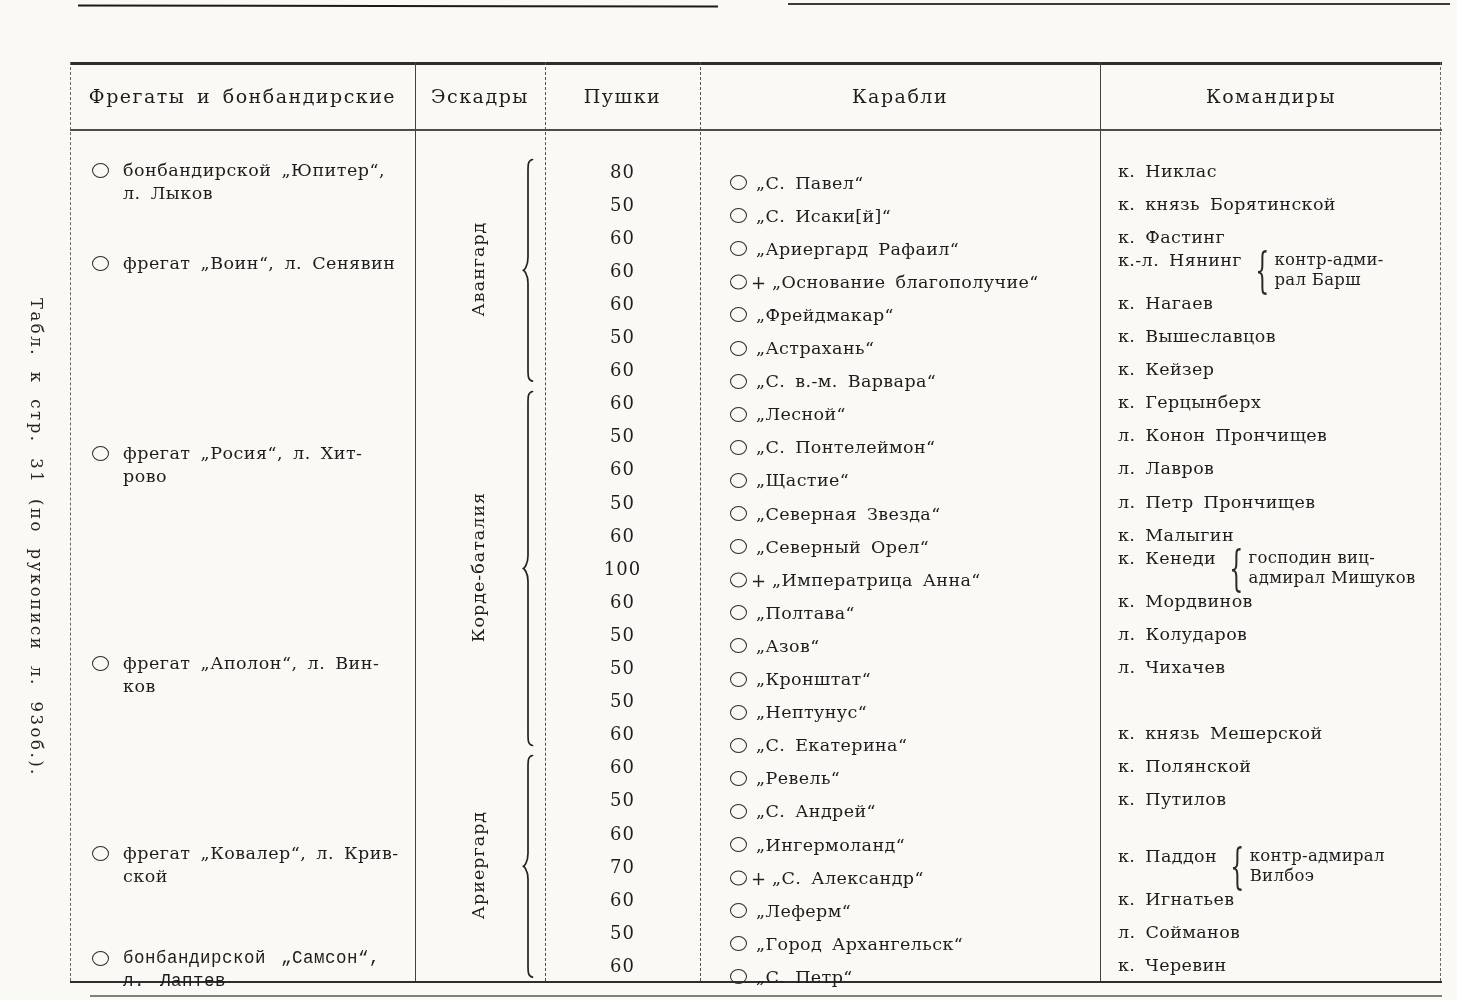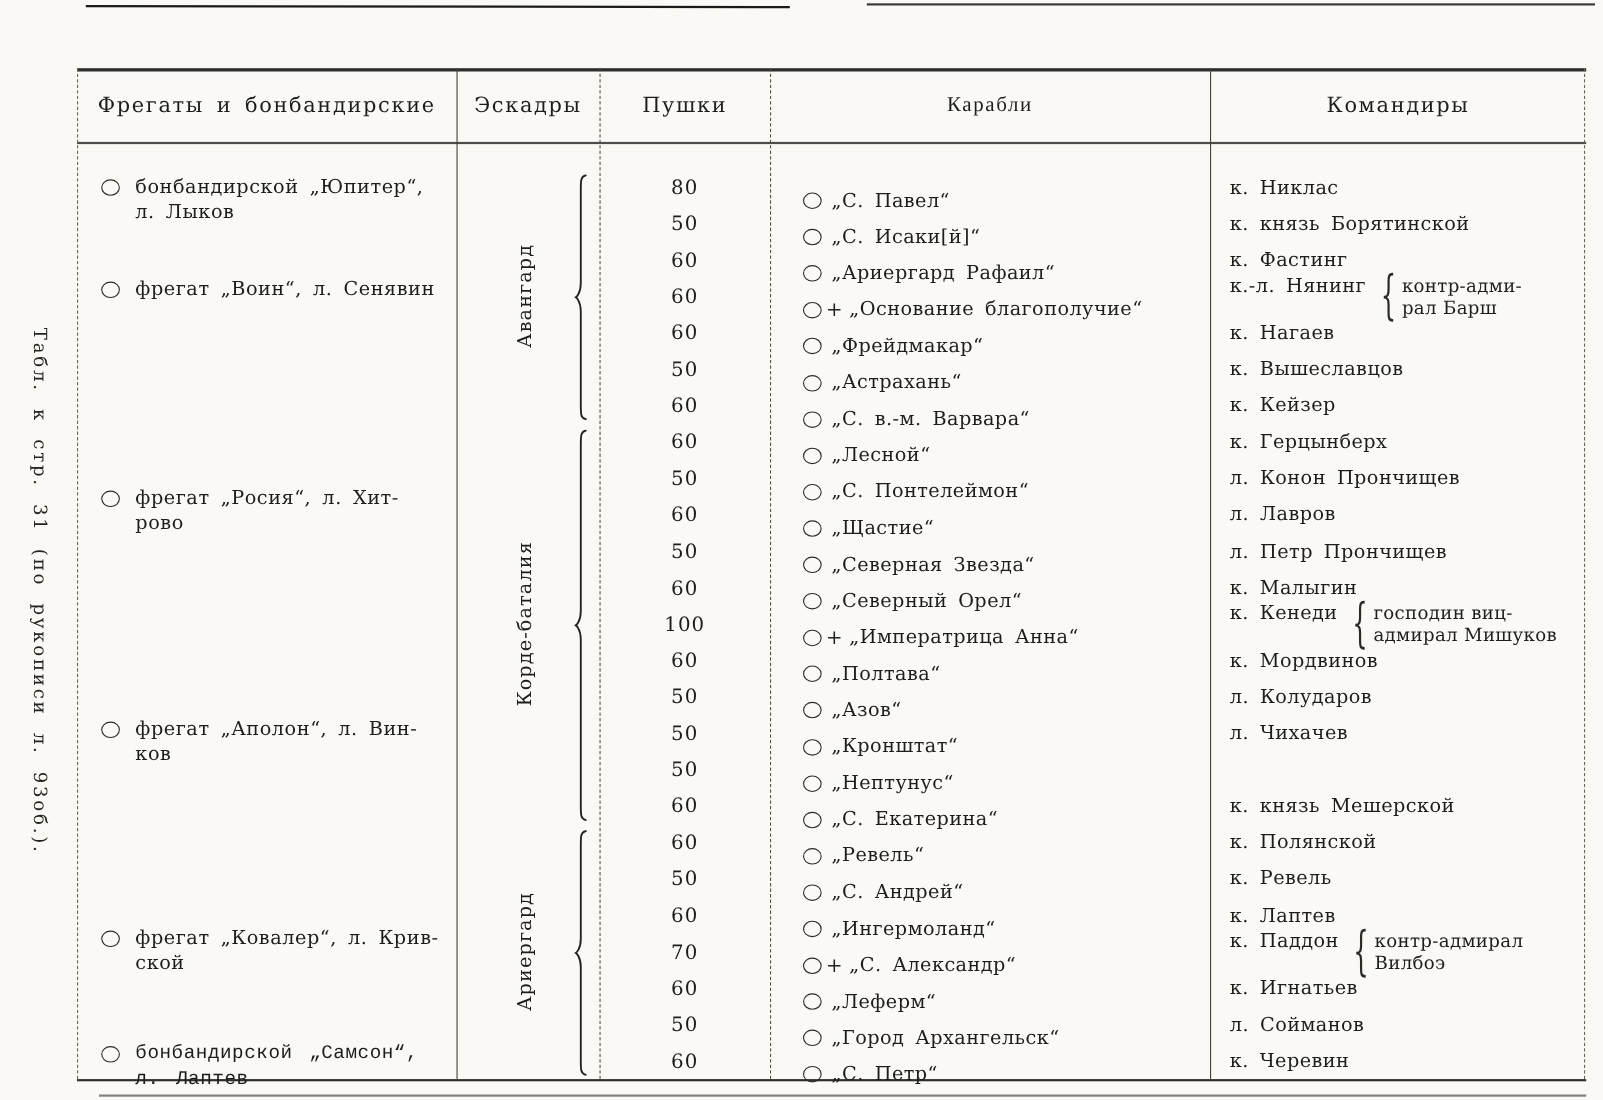--- a/index.html
+++ b/index.html
@@ -65,21 +65,21 @@
   <div class="vline" style="left:345px;height:919px;border-left:1.5px solid #45423c;"></div>
   <div class="vline" style="left:475px;height:919px;border-left:1.5px dashed #56524a;"></div>
   <div class="vline" style="left:630px;height:919px;border-left:1.5px dashed #56524a;"></div>
   <div class="vline" style="left:1030px;height:919px;border-left:1.5px solid #45423c;"></div>
   <div class="vline" style="left:1370px;height:919px;border-left:1.5px dashed #6b6760;"></div>
 
   <div class="header-row">
     <div class="hcell" style="left:0;width:345px;text-align:right;">Фрегаты и бонбандирские</div>
     <div class="hcell" style="left:345px;width:130px;">Эскадры</div>
     <div class="hcell" style="left:475px;width:155px;">Пушки</div>
-    <div class="hcell" style="left:630px;width:400px;font-family:Liberation Serif, serif;">Карабли</div>
+    <div class="hcell" style="left:630px;width:400px;">Карабли</div>
     <div class="hcell" style="left:1030px;width:342px;">Командиры</div>
   </div>
 
   <div id="table-body"><div class="row" style="top: 92px;">
     <div class="cell guns">80</div>
     <div class="cell ship">
       <span class="circ"></span>
 
       <span class="ship-name">„С. Павел“</span>
     </div>
@@ -294,33 +294,29 @@
 
     </div>
   </div><div class="row" style="top: 720.9px;">
     <div class="cell guns">50</div>
     <div class="cell ship">
       <span class="circ"></span>
 
       <span class="ship-name">„С. Андрей“</span>
     </div>
     <div class="cell cmdr">
-      <span class="cmdr-name">к. Ревель</span>
+      <span class="cmdr-name">к. Путилов</span>
 
     </div>
   </div><div class="row" style="top: 754px;">
     <div class="cell guns">60</div>
     <div class="cell ship">
       <span class="circ"></span>
 
       <span class="ship-name">„Ингермоланд“</span>
-    </div>
-    <div class="cell cmdr">
-      <span class="cmdr-name">к. Лаптев</span>
-
     </div>
   </div><div class="row" style="top: 787.1px;">
     <div class="cell guns">70</div>
     <div class="cell ship">
       <span class="circ"></span>
       <span class="plus">+</span>
       <span class="ship-name">„С. Александр“</span>
     </div>
     <div class="cell cmdr">
       <span class="cmdr-name">к. Паддон</span>

